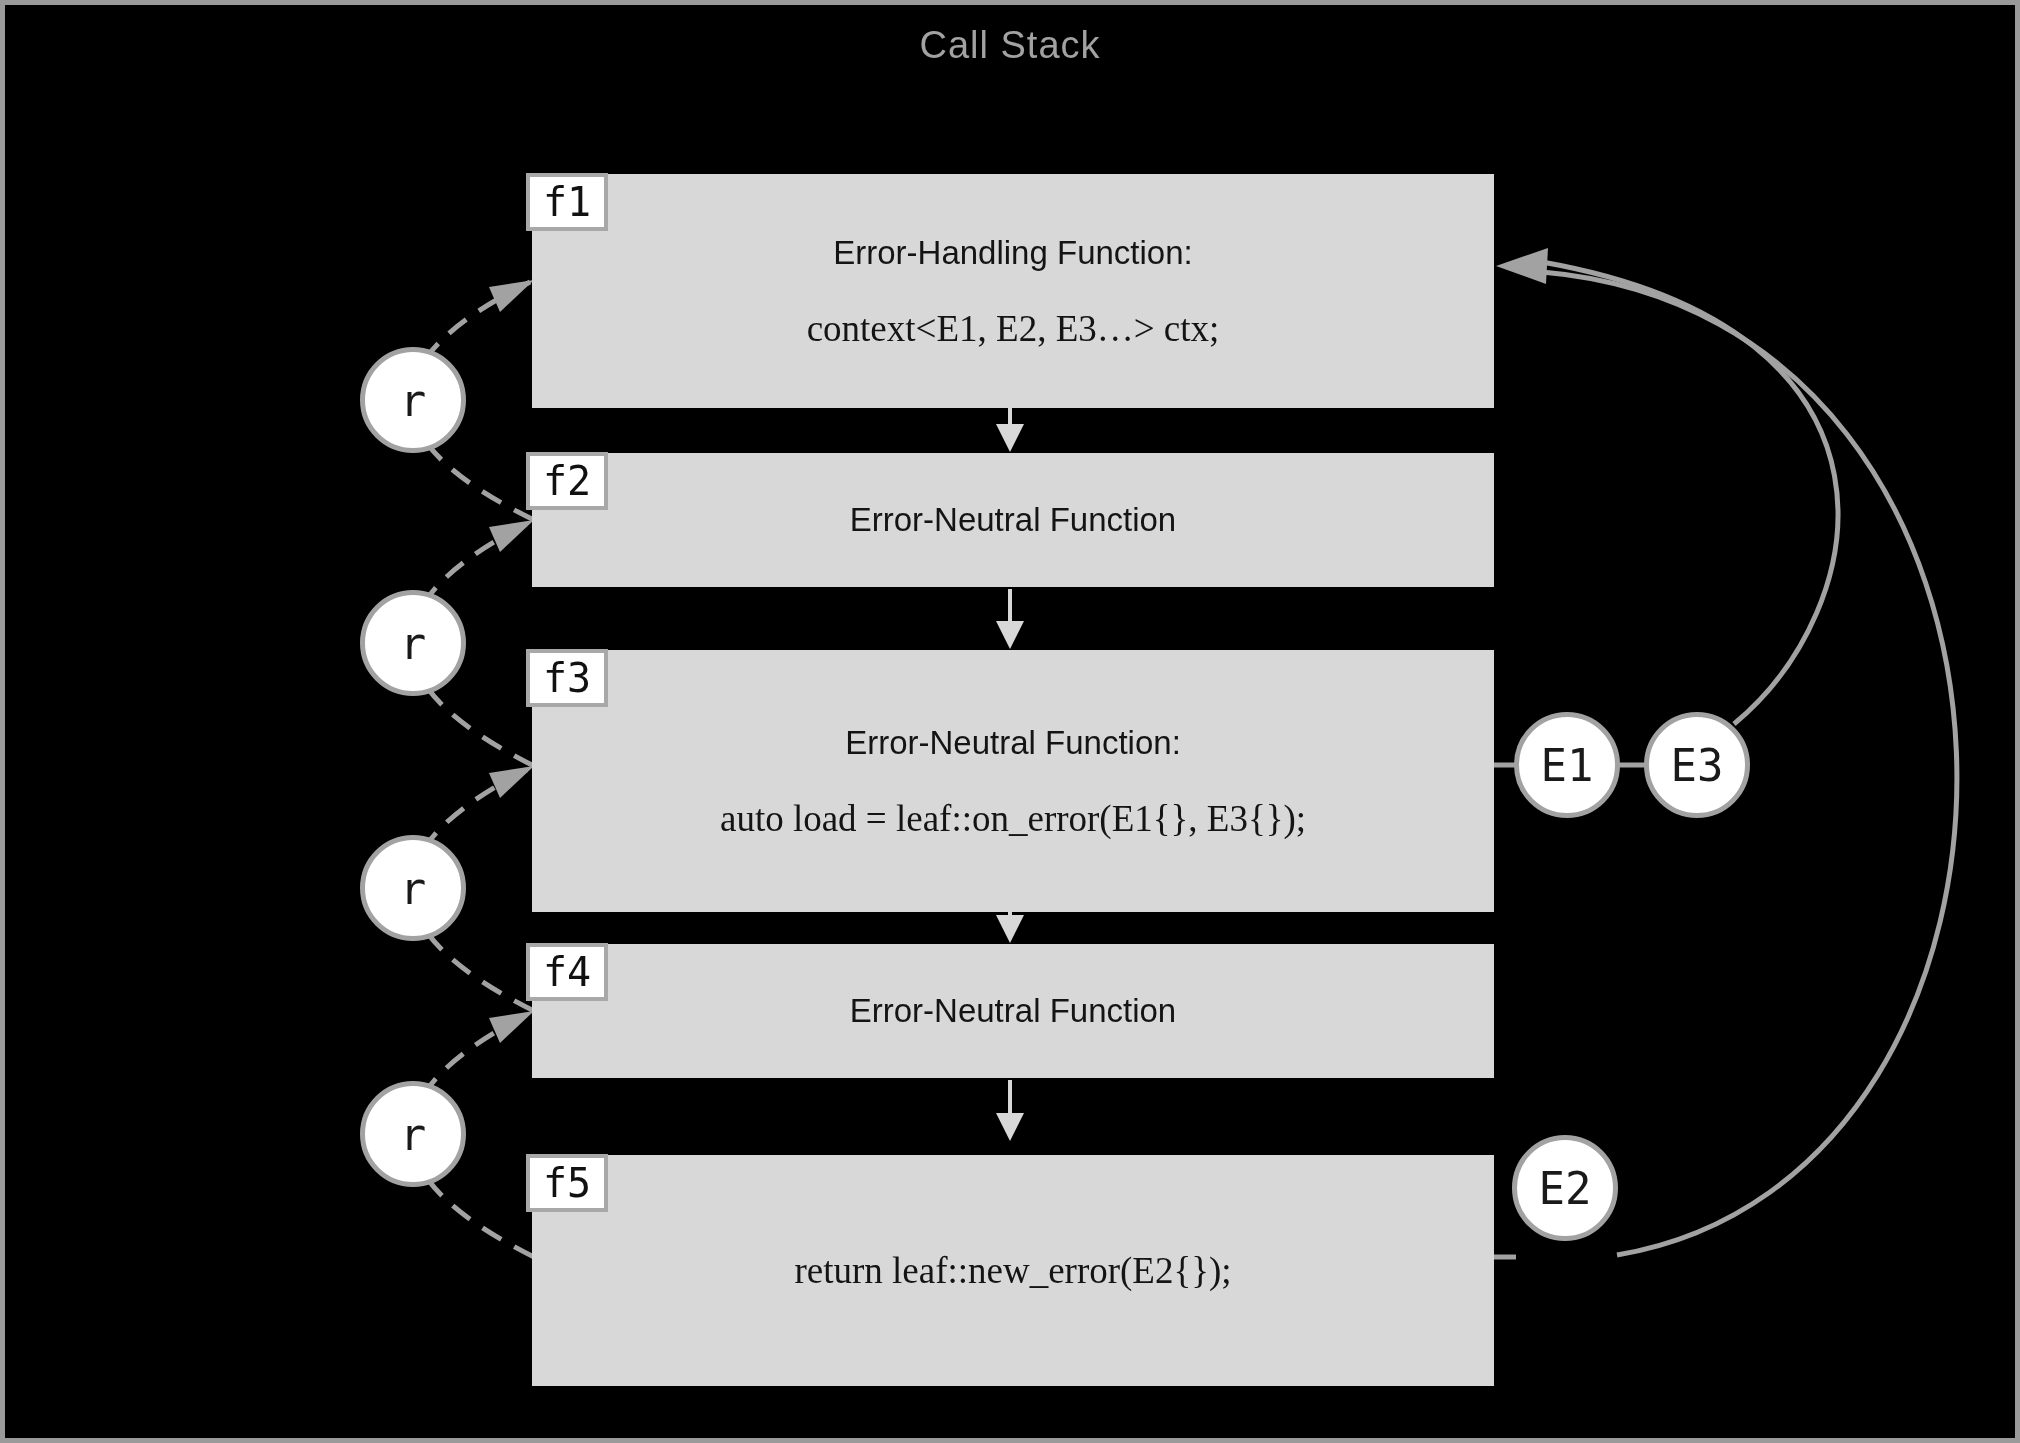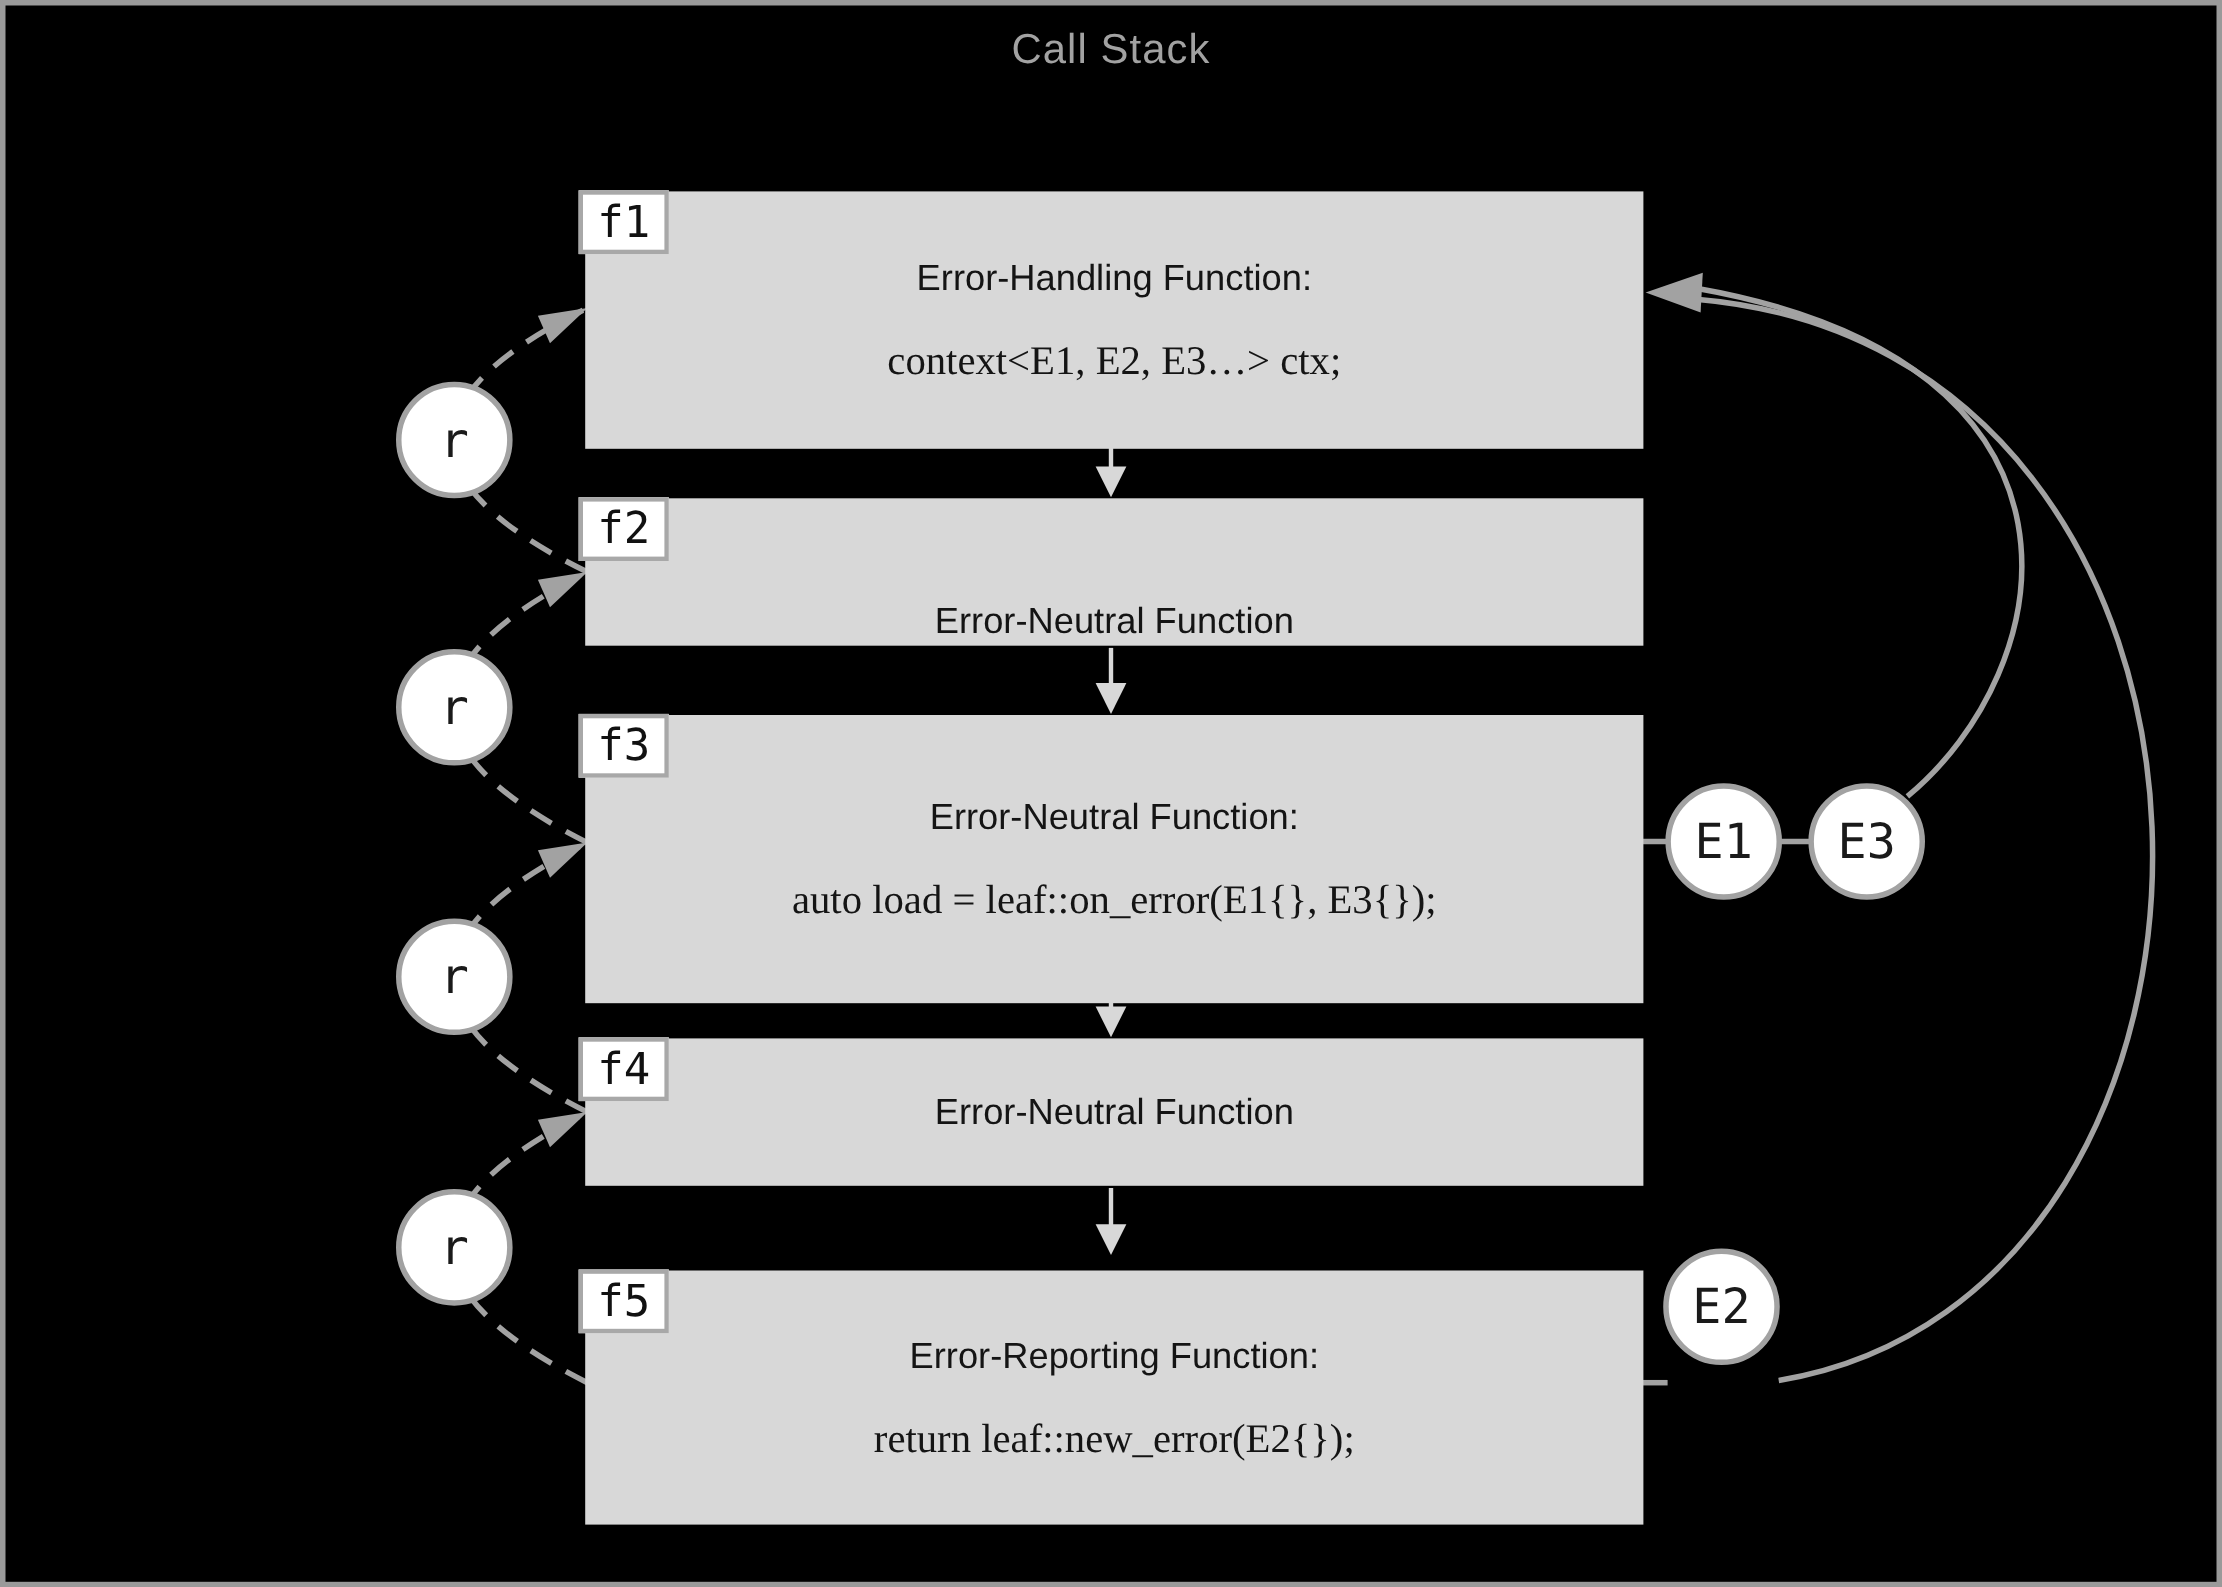--- a/index.html
+++ b/index.html
@@ -15,21 +15,21 @@
     position:absolute;top:24px;left:0;width:100%;text-align:center;
     font-size:38px;color:#a2a2a2;letter-spacing:1px;z-index:2;
   }
   svg.wires{position:absolute;left:0;top:0;z-index:1;}
   .frame-box{
     position:absolute;left:532px;width:962px;background:#d8d8d8;
     display:flex;flex-direction:column;justify-content:center;align-items:center;
     gap:30px;z-index:2;color:#141414;
   }
   .fb1{top:174px;height:234px;}
-  .fb2{top:453px;height:134px;justify-content:flex-end;}
+  .fb2{top:453px;height:134px;}
   .fb3{top:650px;height:262px;}
   .fb4{top:944px;height:134px;}
   .fb5{top:1142px;height:231px;margin-top:13px;}
   .frame-heading{font-size:33px;line-height:46px;}
   .frame-code{
     font-family:Liberation Serif, serif;font-size:37px;line-height:46px;
     white-space:pre;
   }
   .frame-tag{
     position:absolute;left:-6px;top:-1px;
@@ -107,21 +107,20 @@
     <div class="frame-code">auto load = leaf::on_error(E1{}, E3{});</div>
   </div>
 
   <div class="frame-box fb4">
     <div class="frame-tag">f4</div>
     <div class="frame-heading">Error-Neutral Function</div>
   </div>
 
   <div class="frame-box fb5">
     <div class="frame-tag">f5</div>
-    <div class="frame-heading">Error-Reporting Function:</div>
     <div class="frame-code">return leaf::new_error(E2{});</div>
   </div>
 
   <div class="node r1">
     <span>r</span>
   </div>
   <div class="node r2">
     <span>r</span>
   </div>
   <div class="node r3">

